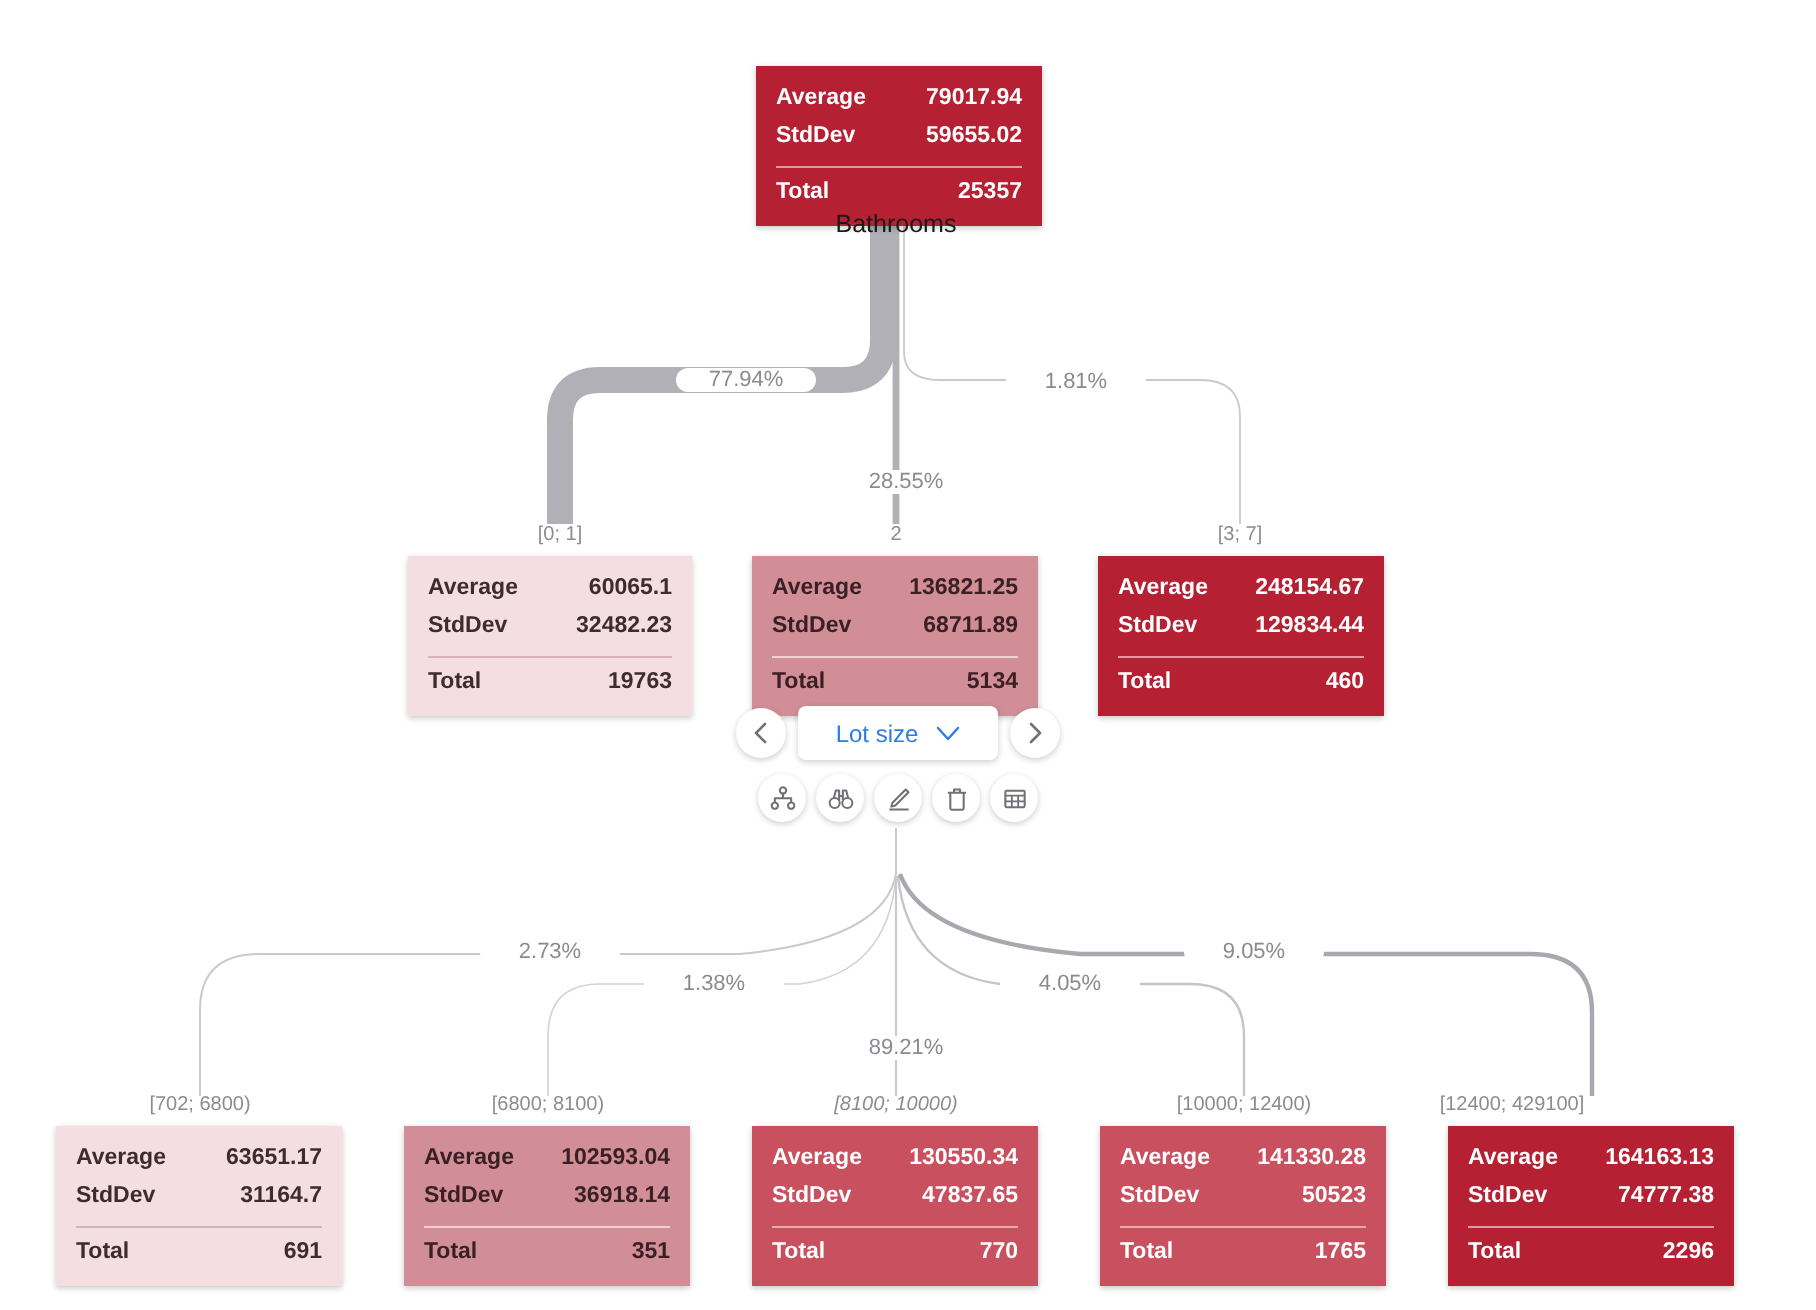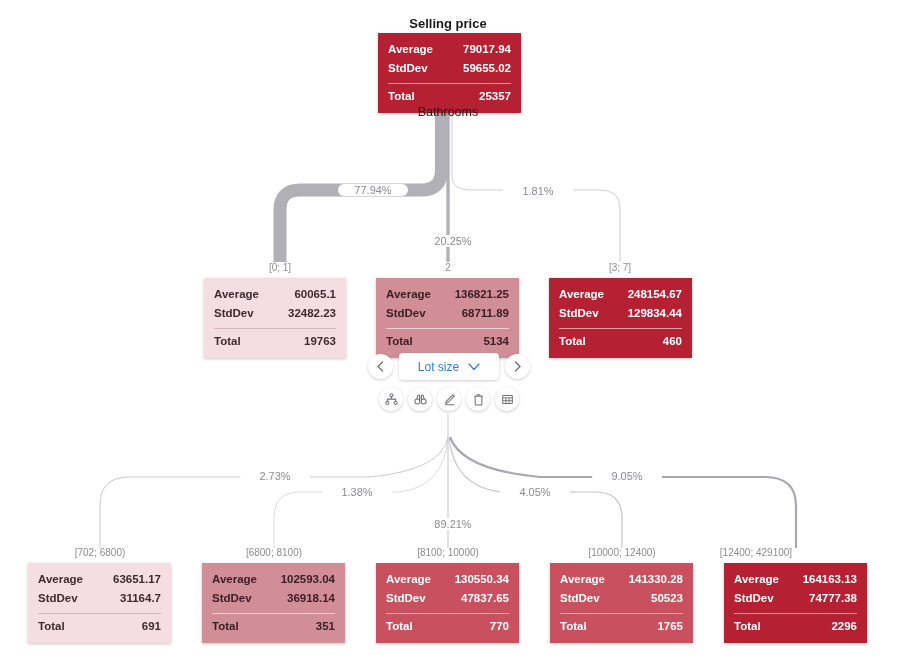--- a/index.html
+++ b/index.html
@@ -190,42 +190,41 @@
 
     <path d="M 448 438 Q 444 486 400 492 L 300 492 Q 274 492 274 518 L 274 548" fill="none" stroke="#d2d2d7" stroke-width="0.8"></path>
 
     <path d="M 448 438 L 448 548" fill="none" stroke="#c9c9cf" stroke-width="1.1"></path>
 
     <path d="M 449 438 Q 454 486 500 492 L 595 492 Q 622 492 622 518 L 622 548" fill="none" stroke="#c4c4ca" stroke-width="1.2"></path>
 
     <path d="M 450 437 Q 462 470 540 477 L 765 477 Q 796 477 796 506 L 796 548" fill="none" stroke="#a8a8af" stroke-width="2.2"></path>
   </svg>
 
-  <div class="node-title" style="left:368px; top:16px; width:160px;">Selling price</div>
 
   <div class="node sh-3" style="left:378px; top:33px; width:143px;">
     <div class="row">
       <span class="k">Average</span>
       <span class="v">79017.94</span>
     </div>
     <div class="row">
       <span class="k">StdDev</span>
       <span class="v">59655.02</span>
     </div>
     <div class="sep"></div>
     <div class="row">
       <span class="k">Total</span>
       <span class="v">25357</span>
     </div>
   </div>
 
   <div class="split-label" style="left:368px; top:105px; width:160px;">Bathrooms</div>
 
   <div class="pct-label" style="left:338px; top:184px; width:60px;">77.94%</div>
-  <div class="pct-label" style="left:418px; top:235px; width:60px;">20.25%</div>
+  <div class="pct-label" style="left:418px; top:235px; width:60px;">28.55%</div>
   <div class="pct-label" style="left:503px; top:185px; width:60px;">1.81%</div>
 
   <div class="branch-label" style="left:200px; top:262px; width:160px;">[0; 1]</div>
   <div class="node sh-0" style="left:204px; top:278px; width:142px;">
     <div class="row">
       <span class="k">Average</span>
       <span class="v">60065.1</span>
     </div>
     <div class="row">
       <span class="k">StdDev</span>
@@ -364,21 +363,21 @@
       <span class="k">StdDev</span>
       <span class="v">36918.14</span>
     </div>
     <div class="sep"></div>
     <div class="row">
       <span class="k">Total</span>
       <span class="v">351</span>
     </div>
   </div>
 
-  <div class="branch-label" style="left:368px; top:547px; width:160px;">[8100; 10000)</div>
+  <div class="branch-label" style="left:368px; top:547px; width:160px;font-style:italic;">[8100; 10000)</div>
   <div class="node sh-2" style="left:376px; top:563px; width:143px;">
     <div class="row">
       <span class="k">Average</span>
       <span class="v">130550.34</span>
     </div>
     <div class="row">
       <span class="k">StdDev</span>
       <span class="v">47837.65</span>
     </div>
     <div class="sep"></div>

